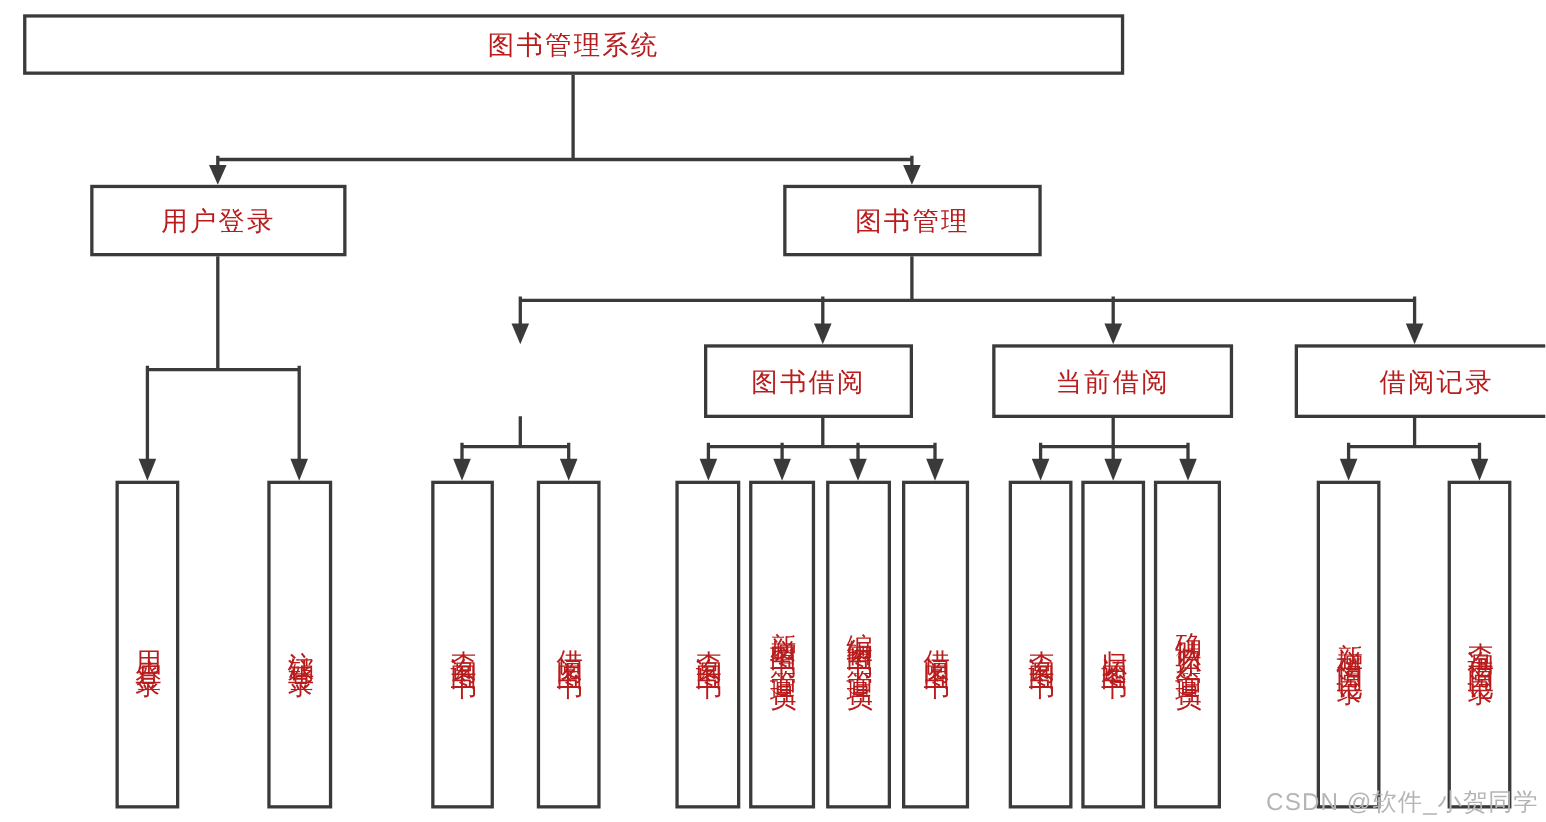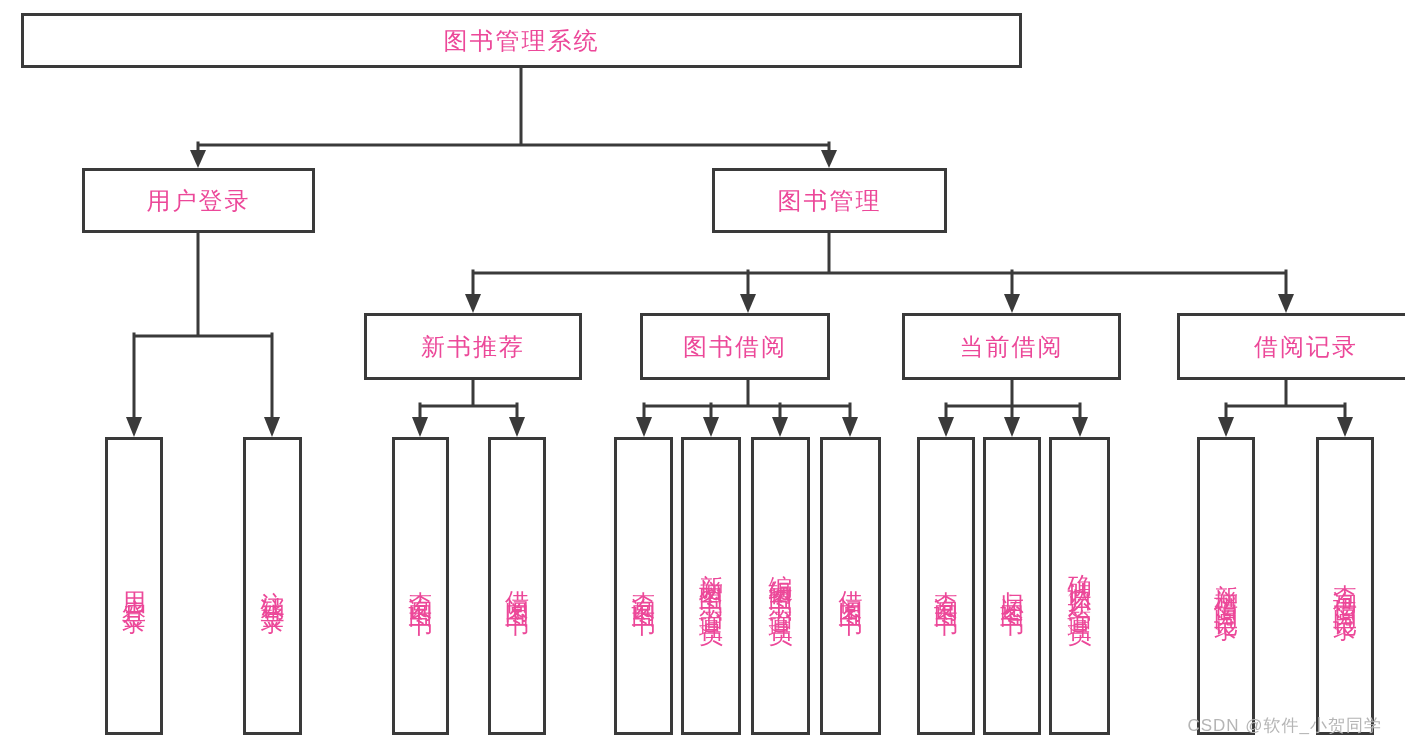--- a/index.html
+++ b/index.html
@@ -33,40 +33,40 @@
     stroke: none;
   }
   .node {
     position: absolute;
     box-sizing: border-box;
     border: 3px solid #3a3a3a;
     background: #ffffff;
     display: flex;
     align-items: center;
     justify-content: center;
-    color: #ec4899;
+    color: #b91c1c;
     font-size: 24px;
     letter-spacing: 2px;
     white-space: nowrap;
     text-align: center;
     font-family: Liberation Serif, serif;
   }
   .leaf {
     writing-mode: vertical-rl;
     text-orientation: mixed;
     font-size: 24px;
     letter-spacing: 7px;
     line-height: 1;
     white-space: normal;
   }
   .watermark {
     position: absolute;
-    right: 23px;
+    right: 6px;
     top: 714px;
-    font-size: 17px;
+    font-size: 22px;
     letter-spacing: 1px;
     color: #b5b5b5;
     white-space: nowrap;
   }
 </style>
 </head>
 <body>
 
 <div class="stage">
 
@@ -111,21 +111,20 @@
       <polygon points="1218,417 1234,417 1226,437"></polygon>
       <polygon points="1337,417 1353,417 1345,437"></polygon>
     </g>
   </svg>
 
   <div class="node" style="left:21px; top:13px; width:1001px; height:55px;">图书管理系统</div>
 
   <div class="node" style="left:82px; top:168px; width:233px; height:65px;">用户登录</div>
   <div class="node" style="left:712px; top:168px; width:235px; height:65px;">图书管理</div>
 
-  <div class="node" style="left:364px; top:313px; width:218px; height:67px;">新书推荐</div>
   <div class="node" style="left:640px; top:313px; width:190px; height:67px;">图书借阅</div>
   <div class="node" style="left:902px; top:313px; width:219px; height:67px;">当前借阅</div>
   <div class="node" style="left:1177px; top:313px; width:258px; height:67px;">借阅记录</div>
 
   <div class="node leaf" style="left:105px; top:437px; width:58px; height:298px;">用户登录</div>
   <div class="node leaf" style="left:243px; top:437px; width:59px; height:298px;">注销登录</div>
 
   <div class="node leaf" style="left:392px; top:437px; width:57px; height:298px;">查询图书</div>
   <div class="node leaf" style="left:488px; top:437px; width:58px; height:298px;">借阅图书</div>
 

